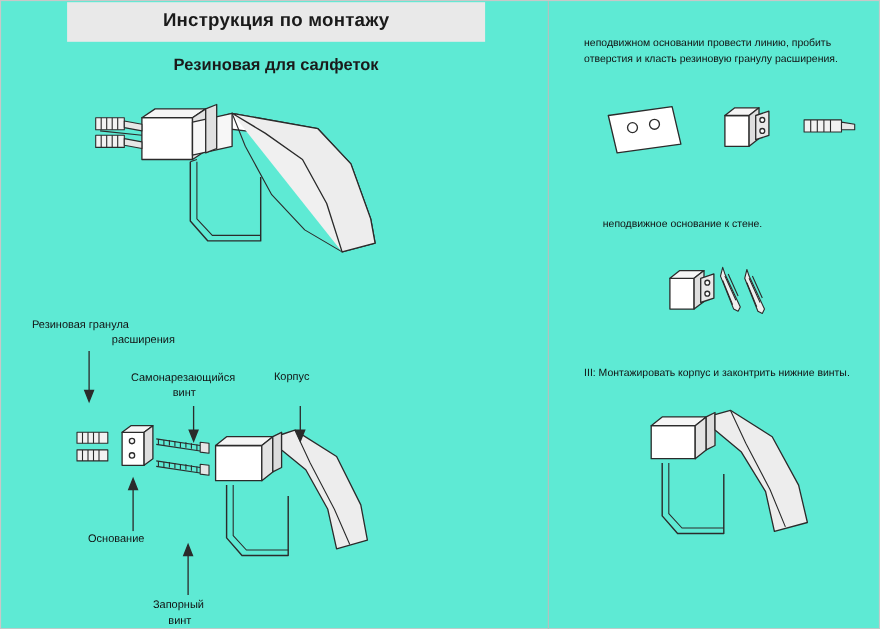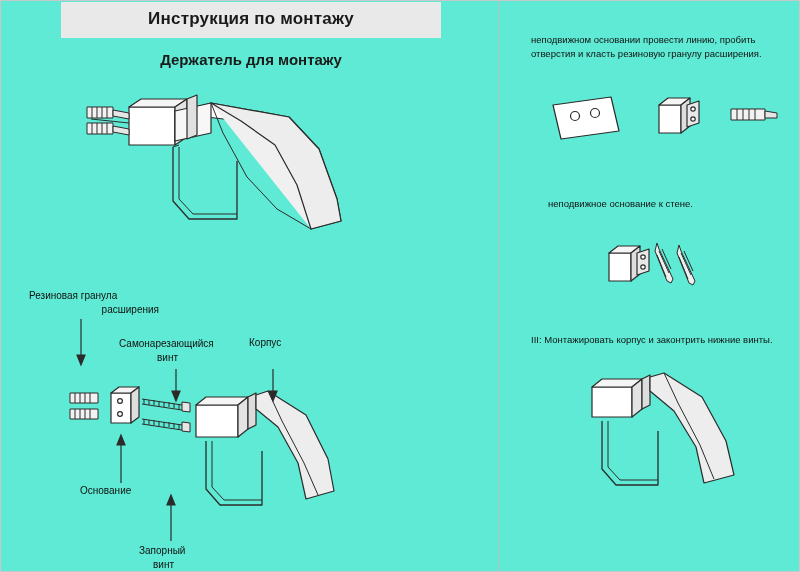--- a/index.html
+++ b/index.html
@@ -77,21 +77,21 @@
 </style>
 </head>
 <body>
 
 <div class="page">
 
   <div class="col-divider"></div>
 
   <div class="title-bar"></div>
   <div class="title-text">Инструкция по монтажу</div>
-  <div class="subtitle-text">Держатель для монтажу</div>
+  <div class="subtitle-text">Резиновая для салфеток</div>
 
   <svg class="abs" style="left:60px; top:80px;" width="320" height="170" viewBox="0 0 320 170">
     <g fill="none" stroke="#2b2b2b" stroke-width="1.2" stroke-linejoin="round">
 
       <path d="M128 28 L150 22 L228 36 L258 68 L276 118 L280 140 L250 148 L236 104 L214 64 L180 40 L128 34 Z" fill="#ffffff"></path>
       <path d="M150 22 L162 52 L186 96 L216 128 L250 148" stroke-width="1" fill="none"></path>
       <path d="M150 22 L180 40 L214 64 L236 104 L250 148" stroke-width="0" fill="#f0f0f0"></path>
       <path d="M150 22 L180 40 L214 64 L236 104 L250 148 L280 140 L276 118 L258 68 L228 36 Z" fill="#ededed"></path>
 
       <rect x="68" y="26" width="46" height="38" fill="#ffffff"></rect>

